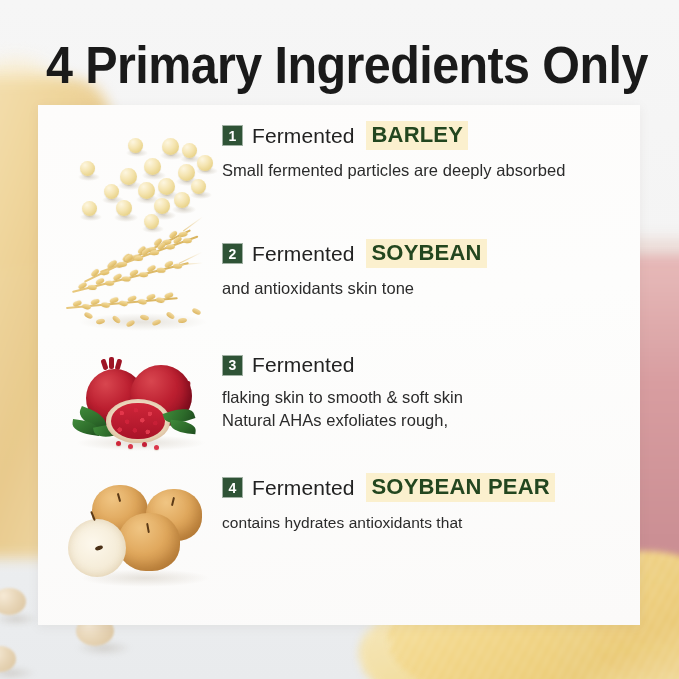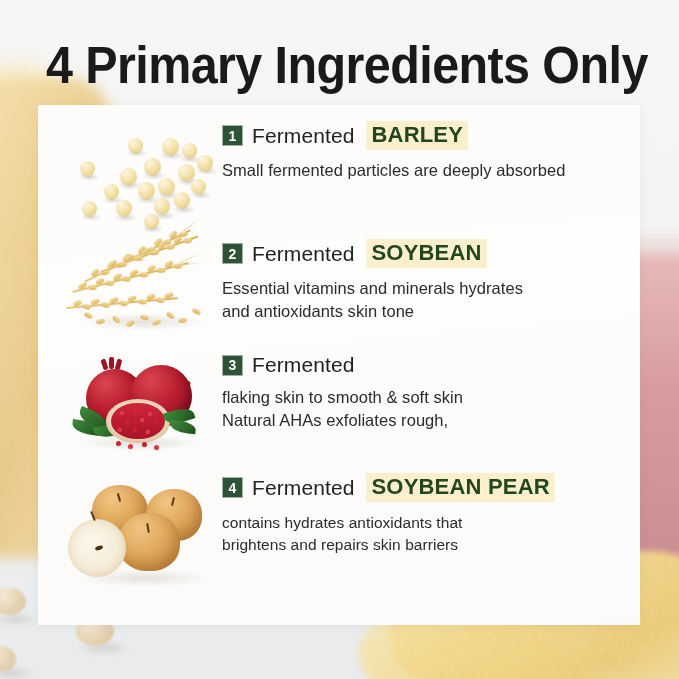--- a/index.html
+++ b/index.html
@@ -323,21 +323,20 @@
       <div class="loosegrain" style="left:124px;top:79px;transform:rotate(-8deg);"></div>
       <div class="loosegrain" style="left:138px;top:70px;transform:rotate(25deg);"></div>
     </div>
     <div class="txt">
       <div class="head">
         <span class="badge">2</span>
         <span class="ferm">Fermented</span>
         <span class="ing">SOYBEAN</span>
       </div>
       <div class="desc">
-        <div>Essential vitamins and minerals hydrates</div>
         <div>and antioxidants skin tone</div>
       </div>
     </div>
   </div>
 
   <div class="row row-3">
     <div class="art">
       <div class="soft-sh" style="left:22px;top:82px;width:130px;height:16px;"></div>
 
       <div class="pom-crown" style="left:48px;top:6px;width:5px;height:11px;transform:rotate(-18deg);"></div>
@@ -397,18 +396,17 @@
       <div class="pear-stem" style="left:38px;top:38px;height:10px;transform:rotate(-22deg);"></div>
     </div>
     <div class="txt">
       <div class="head">
         <span class="badge">4</span>
         <span class="ferm">Fermented</span>
         <span class="ing">SOYBEAN PEAR</span>
       </div>
       <div class="desc">
         <div>contains hydrates antioxidants that</div>
-        <div>brightens and repairs skin barriers</div>
       </div>
     </div>
   </div>
 
 </div>
 
 </body></html>

